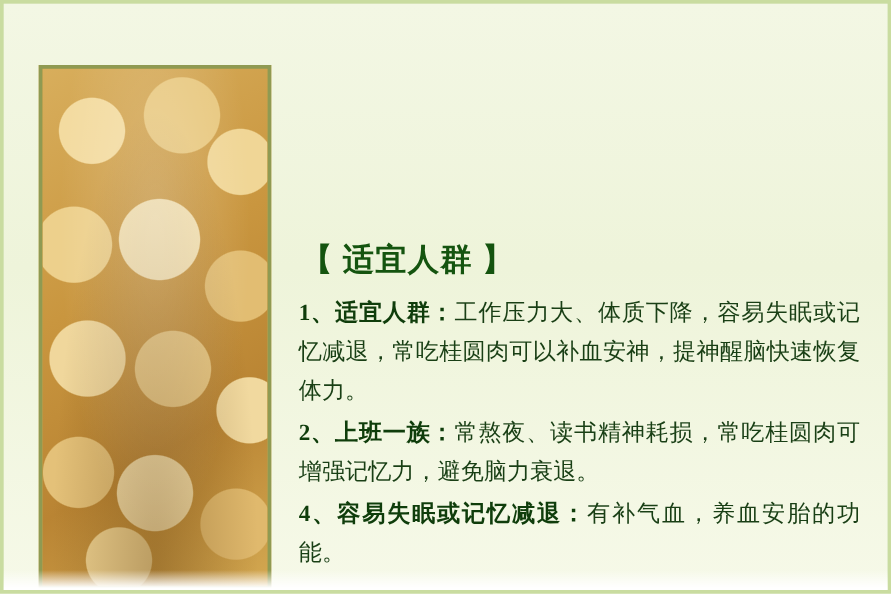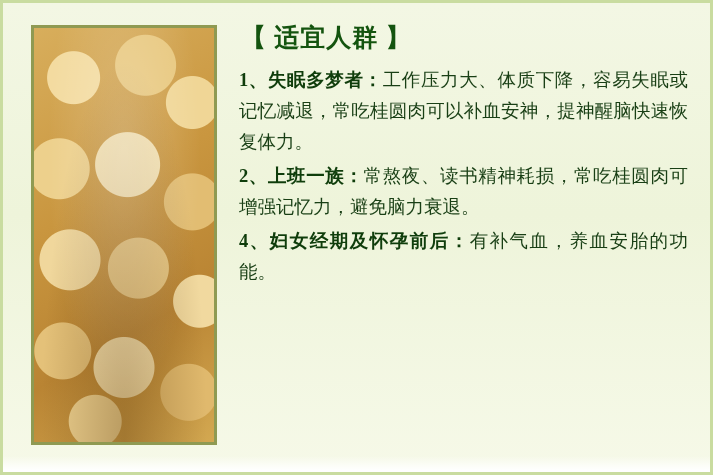--- a/index.html
+++ b/index.html
@@ -15,21 +15,21 @@
   }
   .poster {
     position: relative;
     width: 713px;
     height: 475px;
     box-sizing: border-box;
     background: linear-gradient(to bottom, #f3f7e4 0%, #eef4da 45%, #f6f9e8 100%);
     border: 3px solid #c9dca0;
     display: flex;
     flex-direction: row;
-    align-items: flex-start;
+    align-items: flex-end;
   }
   .poster::after {
     content: "";
     position: absolute;
     left: 0; right: 0; bottom: 0;
     height: 16px;
     background: linear-gradient(to bottom, rgba(255,255,255,0) 0%, #ffffff 90%);
     pointer-events: none;
   }
   
@@ -113,27 +113,27 @@
   <div class="photo-wrap">
     <div class="photo"></div>
     <div class="photo-shade"></div>
   </div>
 
   <div class="content">
 
     <div class="heading">【 适宜人群 】</div>
 
     <div class="item">
-      <span class="num">1、</span><span class="lead">失眠多梦者：</span><span class="body">工作压力大、体质下降，容易失眠或记忆减退，常吃桂圆肉可以补血安神，提神醒脑快速恢复体力。</span>
+      <span class="num">1、</span><span class="lead">适宜人群：</span><span class="body">工作压力大、体质下降，容易失眠或记忆减退，常吃桂圆肉可以补血安神，提神醒脑快速恢复体力。</span>
     </div>
 
     <div class="item">
       <span class="num">2、</span><span class="lead">上班一族：</span><span class="body">常熬夜、读书精神耗损，常吃桂圆肉可增强记忆力，避免脑力衰退。</span>
     </div>
 
 
     <div class="item">
-      <span class="num">4、</span><span class="lead">妇女经期及怀孕前后：</span><span class="body">有补气血，养血安胎的功能。</span>
+      <span class="num">4、</span><span class="lead">容易失眠或记忆减退：</span><span class="body">有补气血，养血安胎的功能。</span>
     </div>
 
 
   </div>
 </div>
 
 </body></html>

